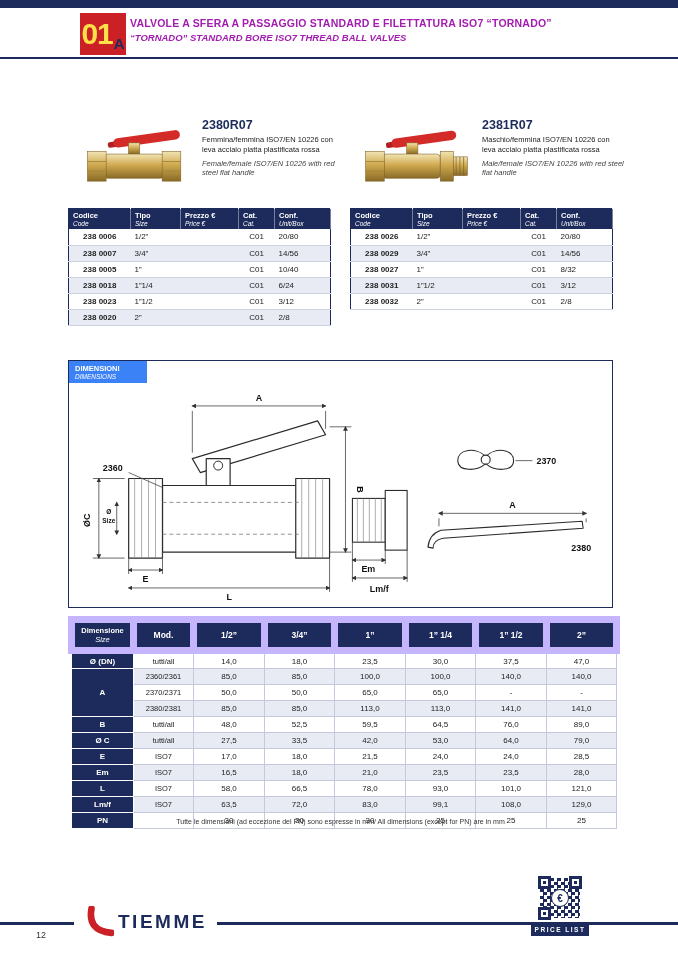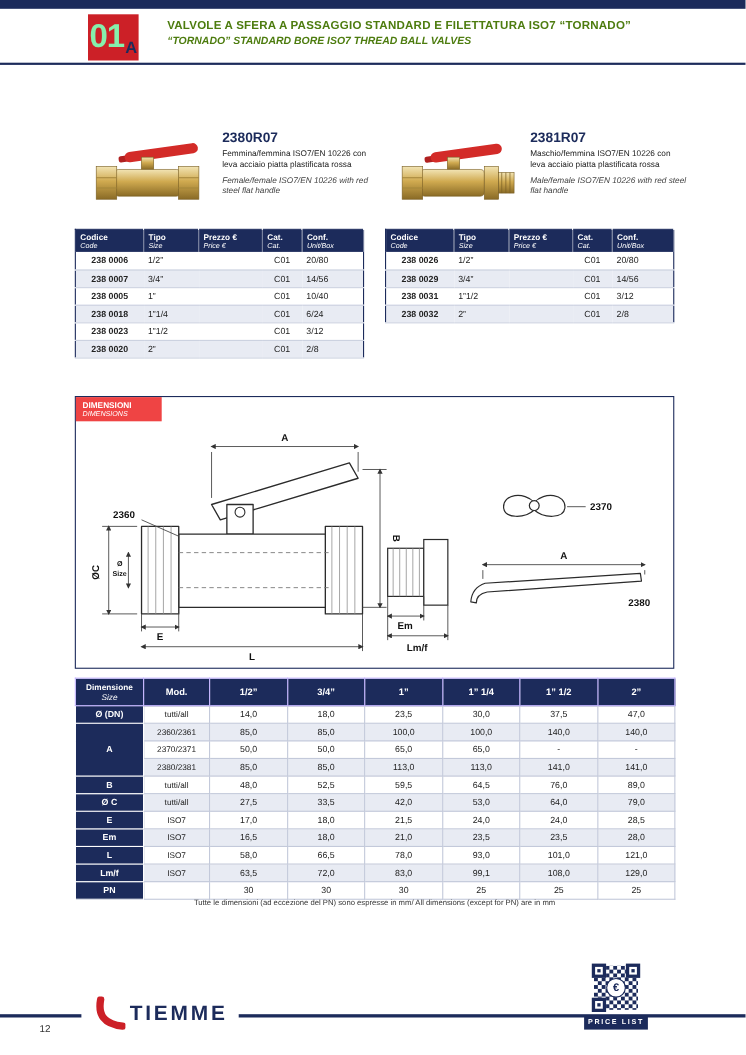--- a/index.html
+++ b/index.html
@@ -1,23 +1,23 @@
 <!DOCTYPE html>
 <html><head>
 <meta charset="utf-8">
 <style>
   *{margin:0;padding:0;box-sizing:border-box;}
   body{width:678px;height:959px;font-family:"Liberation Sans",sans-serif;background:#fff;color:#222;}
   .page{position:relative;width:678px;height:959px;background:#fff;overflow:hidden;}
   .top-bar{position:absolute;top:0;left:0;width:678px;height:8px;background:#1c2b5b;}
 
   .badge{position:absolute;left:80px;top:13px;width:46px;height:42px;background:#cc2027;display:flex;align-items:center;justify-content:center;}
-  .badge-num{font-size:30px;font-weight:bold;color:#86efac;letter-spacing:-1px;line-height:1;}
+  .badge-num{font-size:30px;font-weight:bold;color:#fde047;letter-spacing:-1px;line-height:1;}
   .badge-letter{font-size:15px;font-weight:bold;color:#1c2b5b;align-self:flex-end;margin:0 0 4px 1px;line-height:1;}
-  .titles{position:absolute;left:152px;top:17px;width:478px;color:#4d7c0f;}
+  .titles{position:absolute;left:130px;top:17px;width:478px;color:#a21caf;}
   .title-it{font-size:10.5px;font-weight:bold;letter-spacing:0.2px;}
   .title-en{font-size:9.5px;font-weight:bold;font-style:italic;margin-top:3px;}
   .header-rule{position:absolute;left:0;top:57px;width:678px;height:2px;background:#1c2b5b;}
 
   .product{position:absolute;top:118px;display:flex;gap:10px;width:272px;}
   .p-left{left:80px;}
   .p-right{left:360px;}
   .valve{width:112px;height:74px;flex:none;}
   .product-info{width:142px;}
   .product-code{font-size:12.5px;font-weight:bold;color:#1c2b5b;margin-bottom:3px;}
@@ -30,28 +30,28 @@
   .ptable th{background:#1c2b5b;color:#fff;text-align:left;padding:2px 4px;border-right:1px solid rgba(255,255,255,0.4);vertical-align:top;}
   .hit{display:block;font-size:7.5px;font-weight:bold;}
   .hen{display:block;font-size:6.5px;font-style:italic;font-weight:normal;}
   .ptable td{padding:3px 4px;border-bottom:1px solid #ccd2e0;height:16px;}
   .ptable tbody tr:nth-child(even) td{background:#e8ebf3;}
   .c-code{font-weight:bold;text-align:center;}
   .c-cat{text-align:center;}
 
   .dim-box{position:absolute;left:68px;top:360px;width:545px;height:248px;border:1.5px solid #1c2b5b;background:#fff;}
   .drawing{position:absolute;left:0;top:0;width:542px;height:245px;}
-  .dim-tab{position:absolute;left:0;top:0;background:#ef4444;color:#fff;padding:3px 10px 3px 6px;min-width:78px;}
+  .dim-tab{position:absolute;left:0;top:0;background:#3b82f6;color:#fff;padding:3px 10px 3px 6px;min-width:78px;}
   .dim-tab-it{font-size:7.5px;font-weight:bold;display:block;}
   .dim-tab-en{font-size:6.5px;font-style:italic;display:block;}
   .drawing text{font-family:"Liberation Sans",sans-serif;font-size:9px;font-weight:bold;fill:#111;}
   .drawing text.small{font-size:6.5px;}
 
   .dtable{position:absolute;left:68px;top:616px;width:545px;border-collapse:collapse;font-size:8px;text-align:center;color:#222;table-layout:fixed;}
-  .dtable th{background:#1c2b5b;color:#fff;padding:3px 2px;border:1px solid #c4b5fd;font-size:8.5px;font-weight:bold;vertical-align:middle;}
+  .dtable th{background:#1c2b5b;color:#fff;padding:3px 2px;border:7px solid #c4b5fd;font-size:8.5px;font-weight:bold;vertical-align:middle;}
   .dh-l1{display:block;font-size:7.5px;}
   .dh-l2{display:block;font-size:7.5px;font-style:italic;font-weight:normal;}
   .dtable td{border:1px solid #c3c9da;padding:2.5px 2px;height:16px;}
   .dtable td.dim{background:#1c2b5b;color:#fff;font-weight:bold;border:1px solid #fff;margin-top:20px;}
   .dtable td.mod{font-size:7.5px;}
   .dtable tbody tr:nth-child(even) td:not(.dim){background:#e8ebf3;}
   .dim-note{position:absolute;left:68px;top:818px;width:545px;text-align:center;font-size:7px;color:#333;}
 
   .footer-line{position:absolute;left:0;top:922px;width:678px;height:3px;background:#1c2b5b;}
   .logo{position:absolute;left:74px;top:904px;height:36px;background:#fff;display:flex;align-items:center;padding:0 10px;gap:4px;z-index:2;}
@@ -261,20 +261,27 @@
           <td></td>
           <td class="c-cat">C01</td>
           <td>20/80</td>
         </tr>
       <tr>
           <td class="c-code">238 0029</td>
           <td>3/4”</td>
           <td></td>
           <td class="c-cat">C01</td>
           <td>14/56</td>
+        </tr>
+      <tr>
+          <td class="c-code">238 0027</td>
+          <td>1”</td>
+          <td></td>
+          <td class="c-cat">C01</td>
+          <td>8/32</td>
         </tr>
       <tr>
           <td class="c-code">238 0031</td>
           <td>1”1/2</td>
           <td></td>
           <td class="c-cat">C01</td>
           <td>3/12</td>
         </tr>
       <tr>
           <td class="c-code">238 0032</td>

